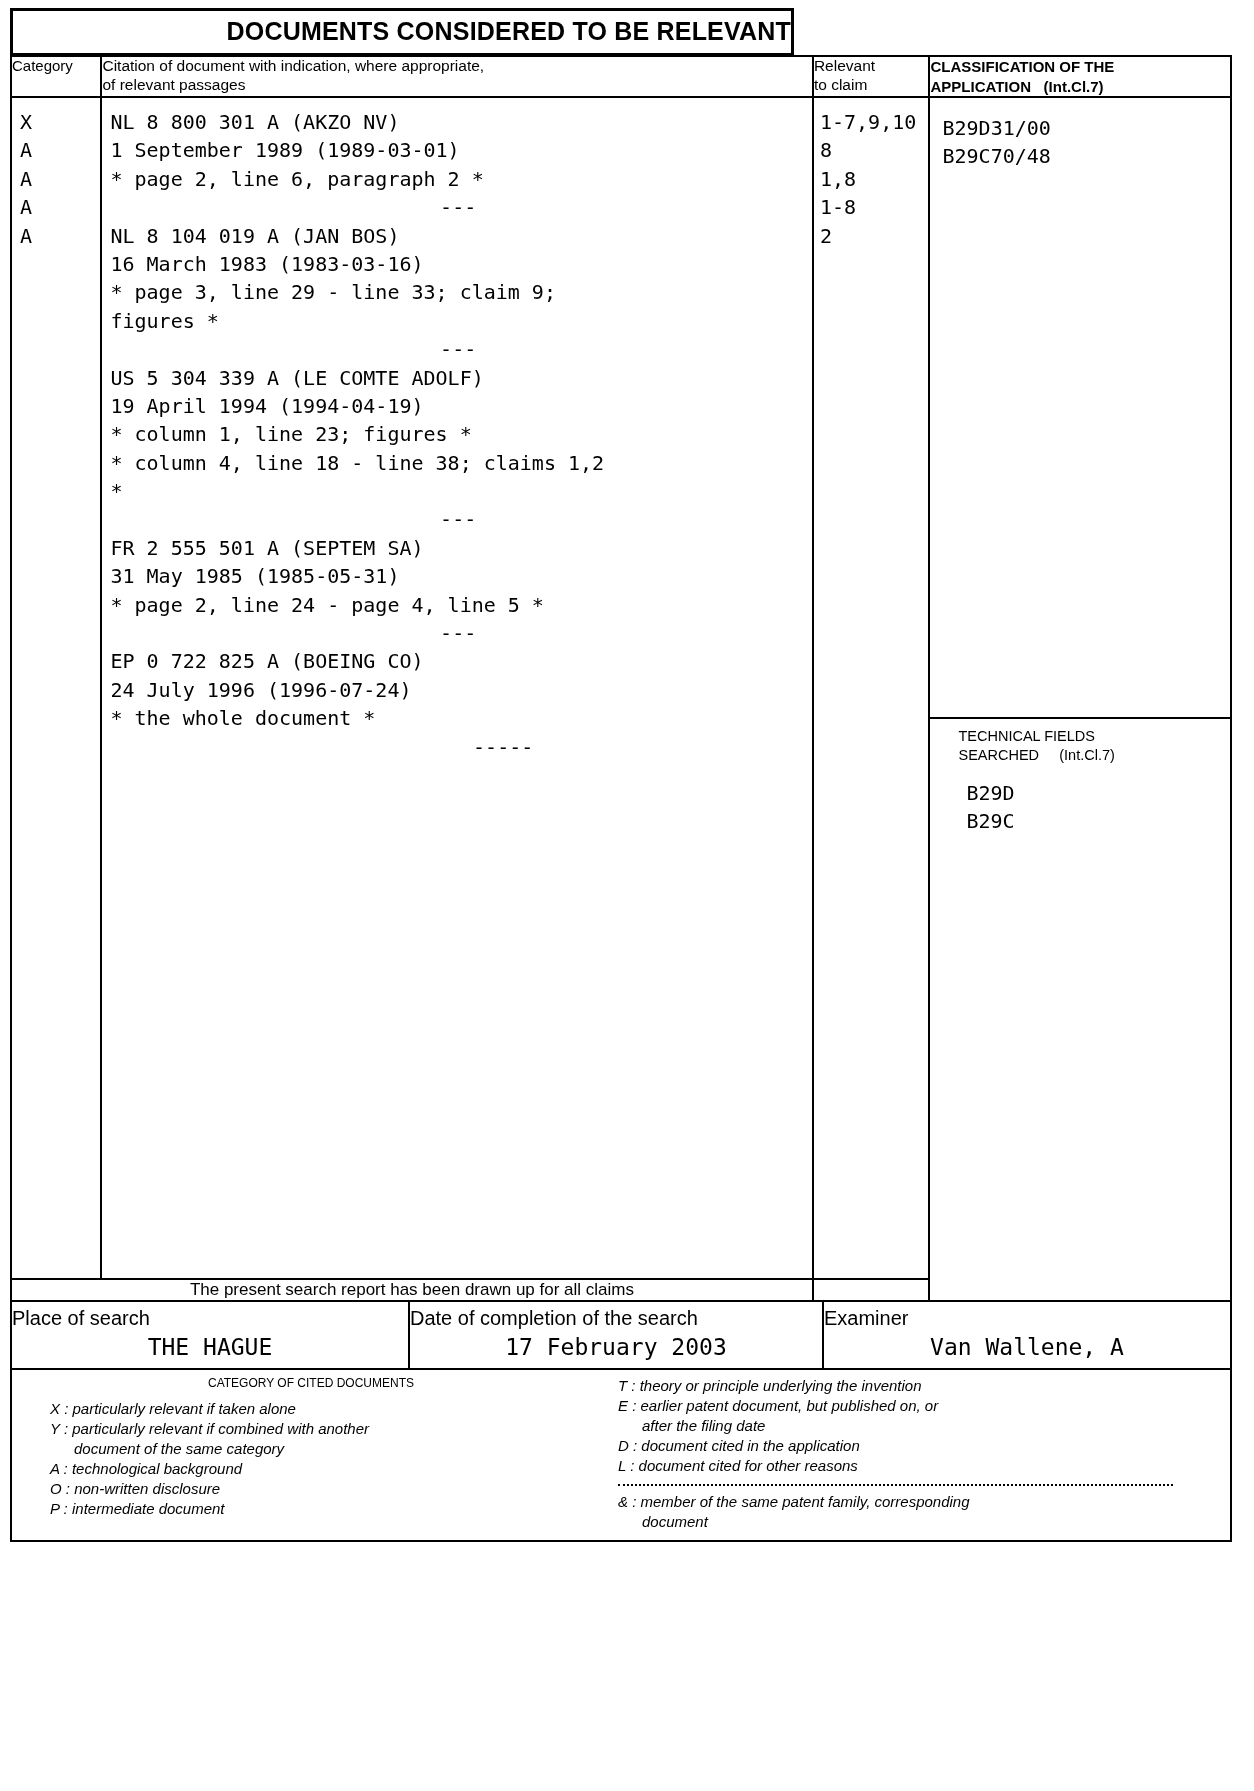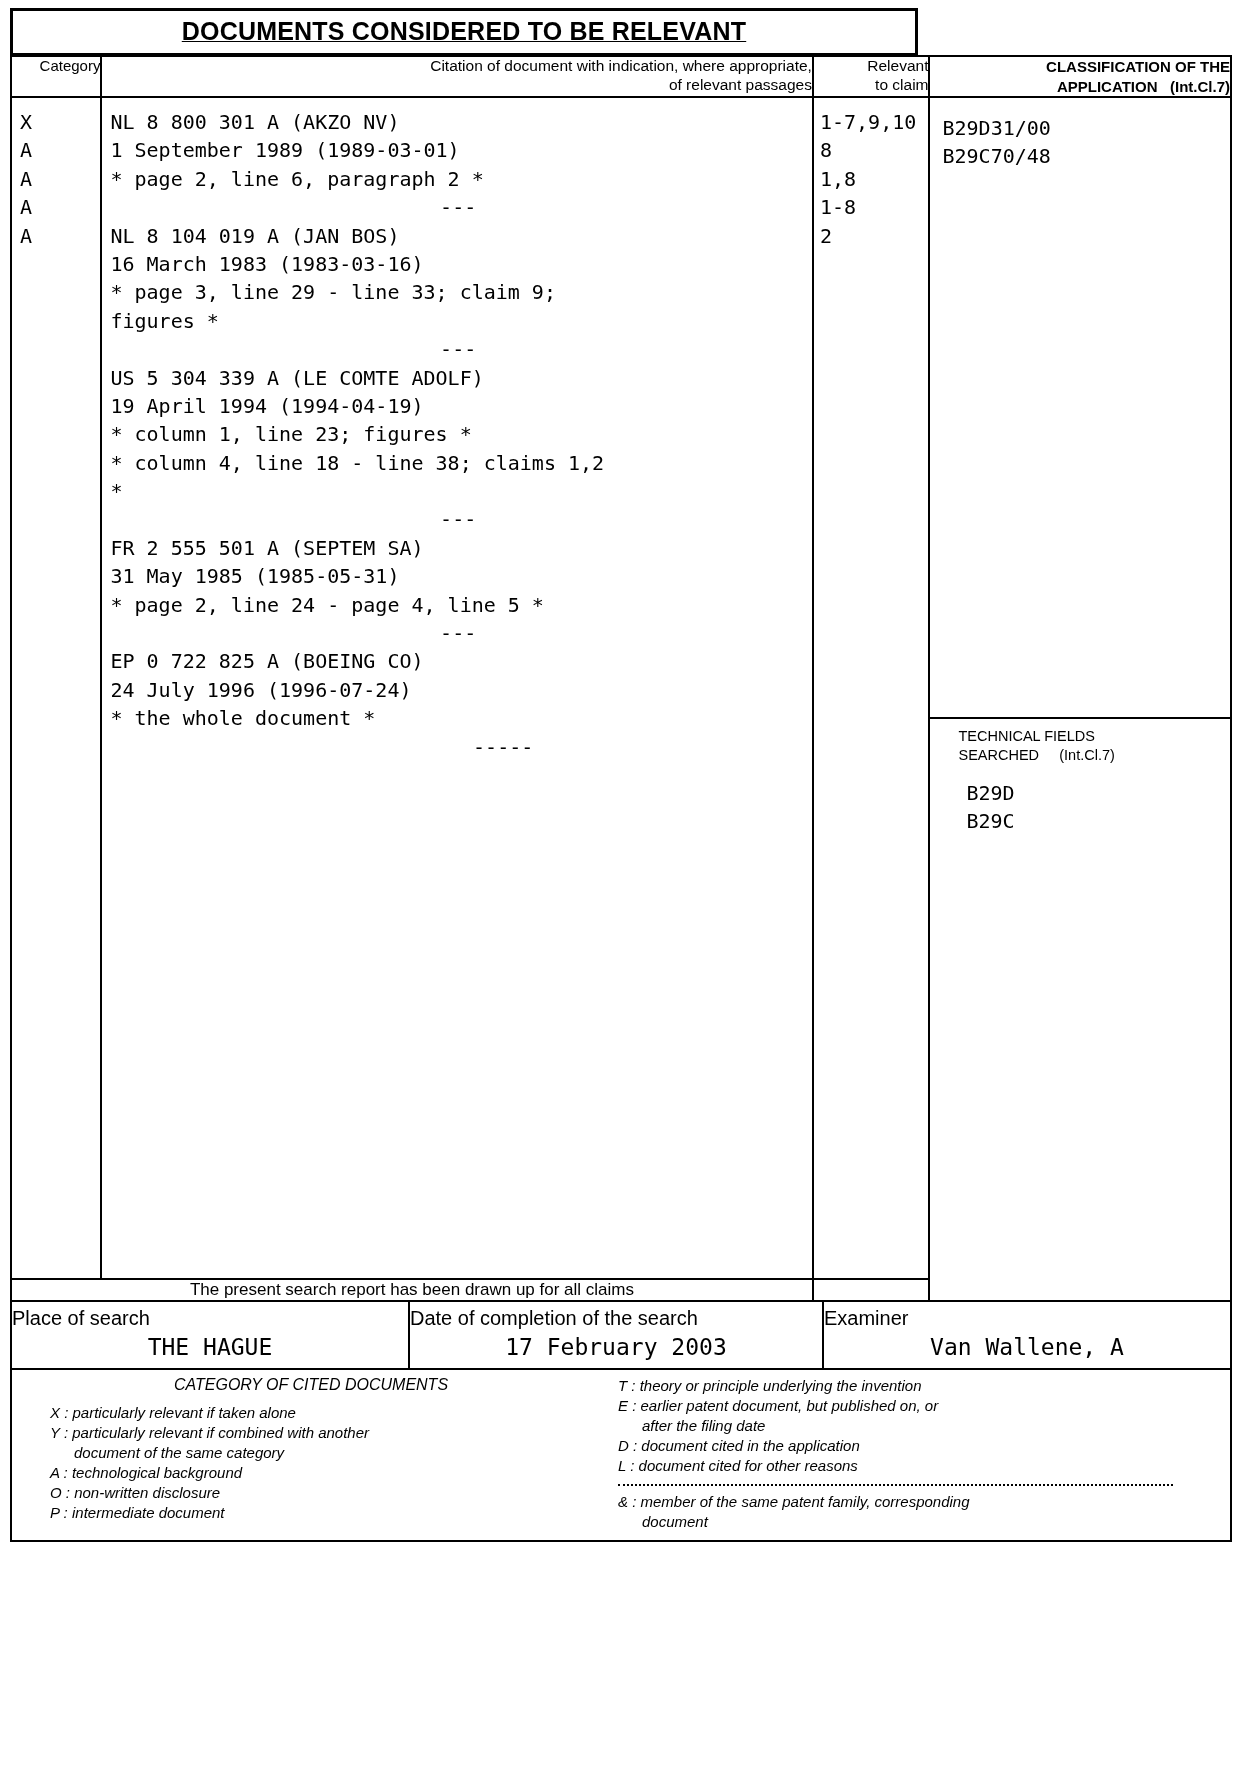--- a/index.html
+++ b/index.html
@@ -18,25 +18,24 @@
     position: absolute;
     left: 10px;
     top: 8px;
     width: 1222px;
   }
 
   
   .title-box {
     border: 3px solid #000;
     border-bottom: 2px solid #000;
-    width: 908px;
+    width: 784px;
     box-sizing: border-box;
-    text-align: center;
+    text-align: right;
     padding: 6px 0 7px 0;
-    text-decoration: underline;
   }
   .title-box .title-text {
     font-weight: bold;
     font-size: 25px;
     letter-spacing: 0.2px;
   }
 
   
   table.main {
     border-collapse: collapse;
@@ -47,21 +46,21 @@
     border: 2px solid #000;
     vertical-align: top;
     padding: 0;
   }
   .col-cat   { width: 90px; }
   .col-cit   { width: 708px; }
   .col-rel   { width: 116px; }
   .col-class { width: 300px; }
 
   .hdr {
-    text-align: right;
+    text-align: left;
     font-size: 15.5px;
     line-height: 1.22;
     padding: 6px 4px 6px 4px;
     font-weight: normal;
   }
   .hdr.small { font-size: 15px; }
   .hdr-bold {
     font-weight: bold;
     font-size: 15px;
     line-height: 1.3;
@@ -154,22 +153,21 @@
   .legend-left {
     width: 598px;
     padding: 6px 0 8px 0;
   }
   .legend-right {
     flex: 1;
     padding: 6px 17px 8px 8px;
   }
   .legend-title {
     text-align: center;
-    font-style: italic;
-    font-size: 16px;
+    font-size: 12px;
     padding-bottom: 9px;
   }
   .legend-item {
     font-style: italic;
     font-size: 15px;
     line-height: 1.33;
     padding-left: 38px;
   }
   .legend-item.ind { padding-left: 62px; }
   .legend-right .legend-item { padding-left: 0; }

